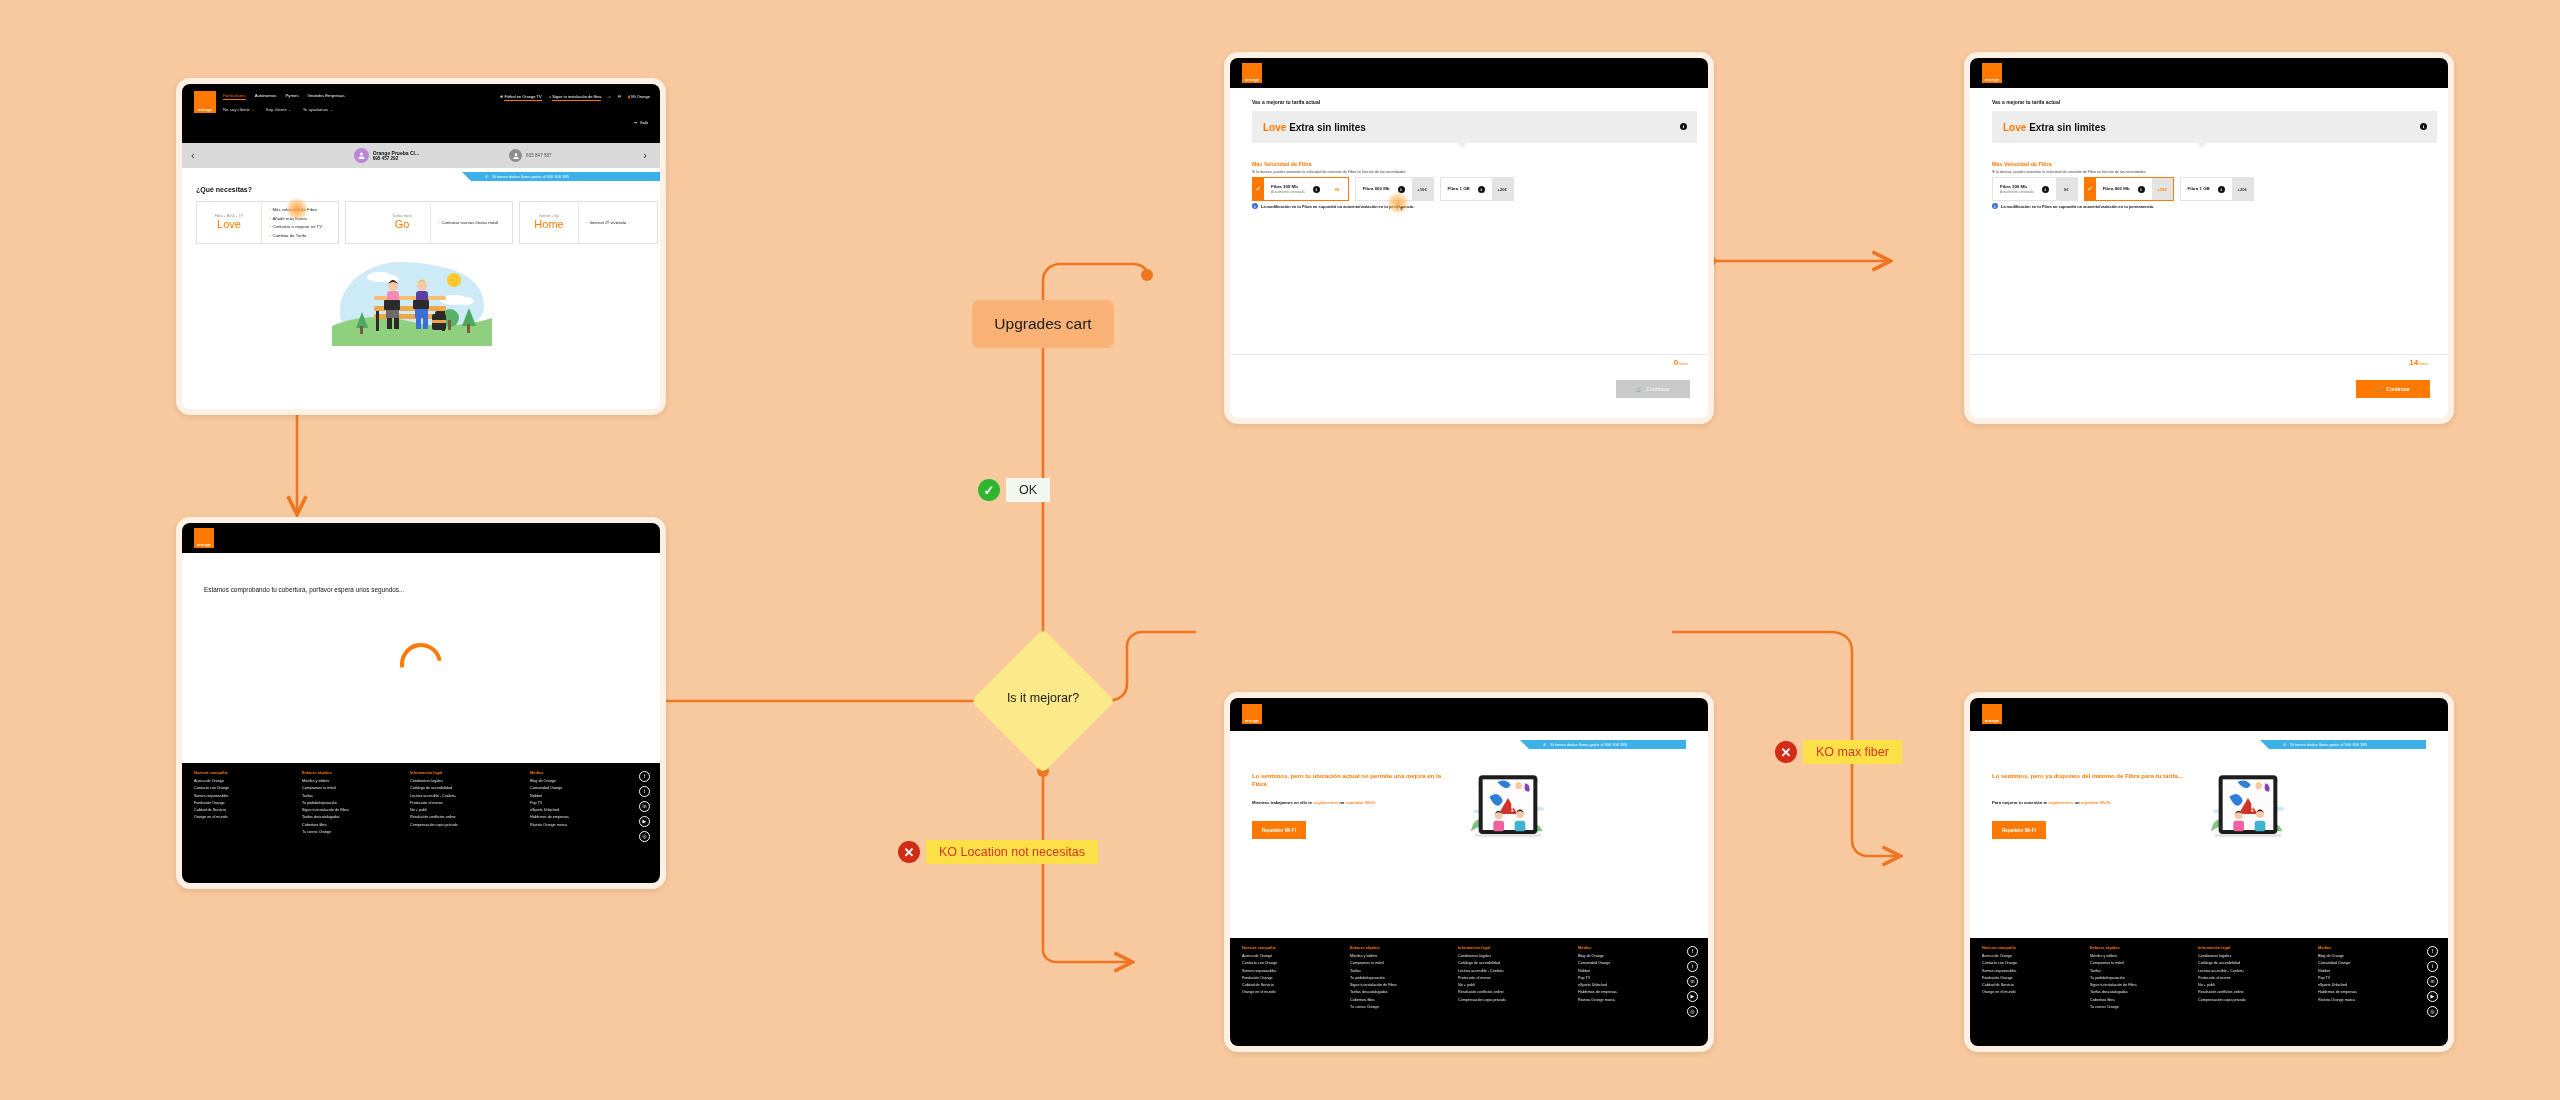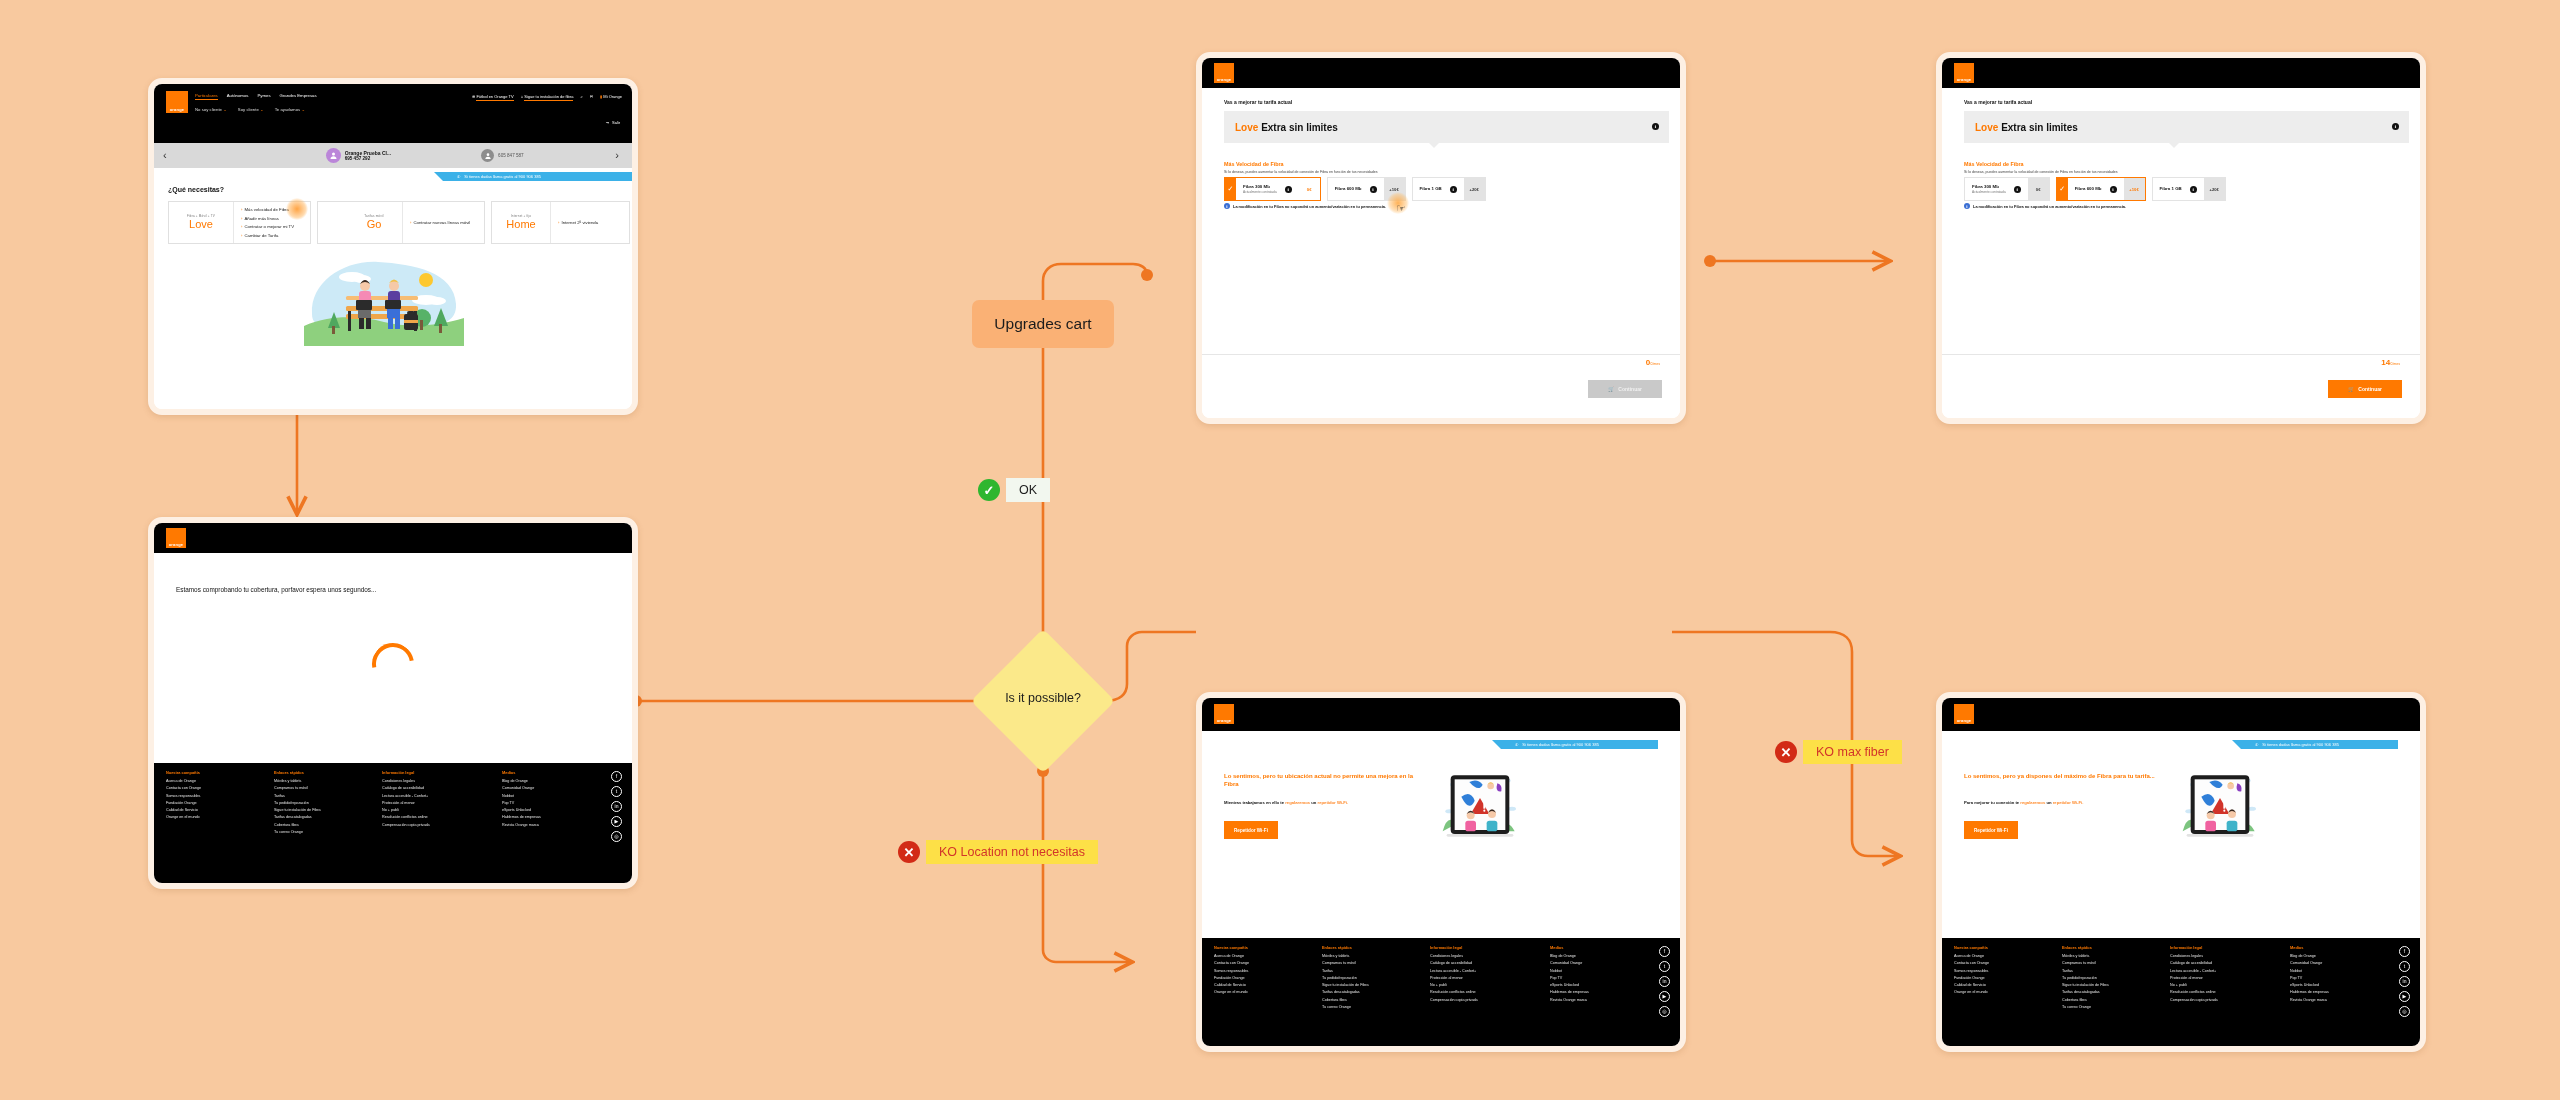--- a/index.html
+++ b/index.html
@@ -15,20 +15,21 @@
   svg.wires{position:absolute;left:0;top:0;width:2560px;height:1100px;pointer-events:none;}
 
   
   .card{
     position:absolute;
     background:#fff;
     border:6px solid #fdf0e4;
     border-radius:14px;
     box-shadow:0 2px 6px rgba(150,90,40,.18);
     overflow:hidden;
+    margin-left:28px;
   }
   .screen{position:absolute;inset:0;background:#fff;overflow:hidden;}
 
   
   .obar{background:#000;width:100%;position:relative;}
   .ologo{background:#ff7900;display:flex;align-items:flex-end;justify-content:center;color:#fff;font-weight:bold;}
   .ologo span{font-size:4px;line-height:1;padding-bottom:1px;letter-spacing:.2px;}
 
   .nav-top{position:absolute;color:#fff;font-size:4.3px;display:flex;gap:9px;white-space:nowrap;}
   .nav-top .on{color:#ff7900;border-bottom:1px solid #ff7900;padding-bottom:1px;}
@@ -161,21 +162,21 @@
     <circle cx="1710" cy="261" r="6" fill="#ee7622" stroke="none"></circle>
   </g>
 </svg>
 
 <div class="node proc" style="left:972px;top:300px;width:142px;height:48px;">
   <span>Upgrades cart</span>
 </div>
 
 <div style="position:absolute;left:983px;top:641px;width:120px;height:120px;">
   <div class="diamond" style="position:absolute;inset:9px;transform:rotate(45deg);border-radius:6px;"></div>
-  <div class="dlabel" style="position:absolute;top:50px;left:0;right:0;text-align:center;font-size:12.5px;color:#1c1c1c;">Is it possible?</div>
+  <div class="dlabel" style="position:absolute;top:50px;left:0;right:0;text-align:center;font-size:12.5px;color:#1c1c1c;">Is it mejorar?</div>
 </div>
 
 <div class="badge" style="left:978px;top:478px;">
   <div class="bico ok">✓</div>
   <div class="blab ok">OK</div>
 </div>
 
 <div class="badge" style="left:898px;top:840px;">
   <div class="bico ko">✕</div>
   <div class="blab ko">KO Location not necesitas</div>

